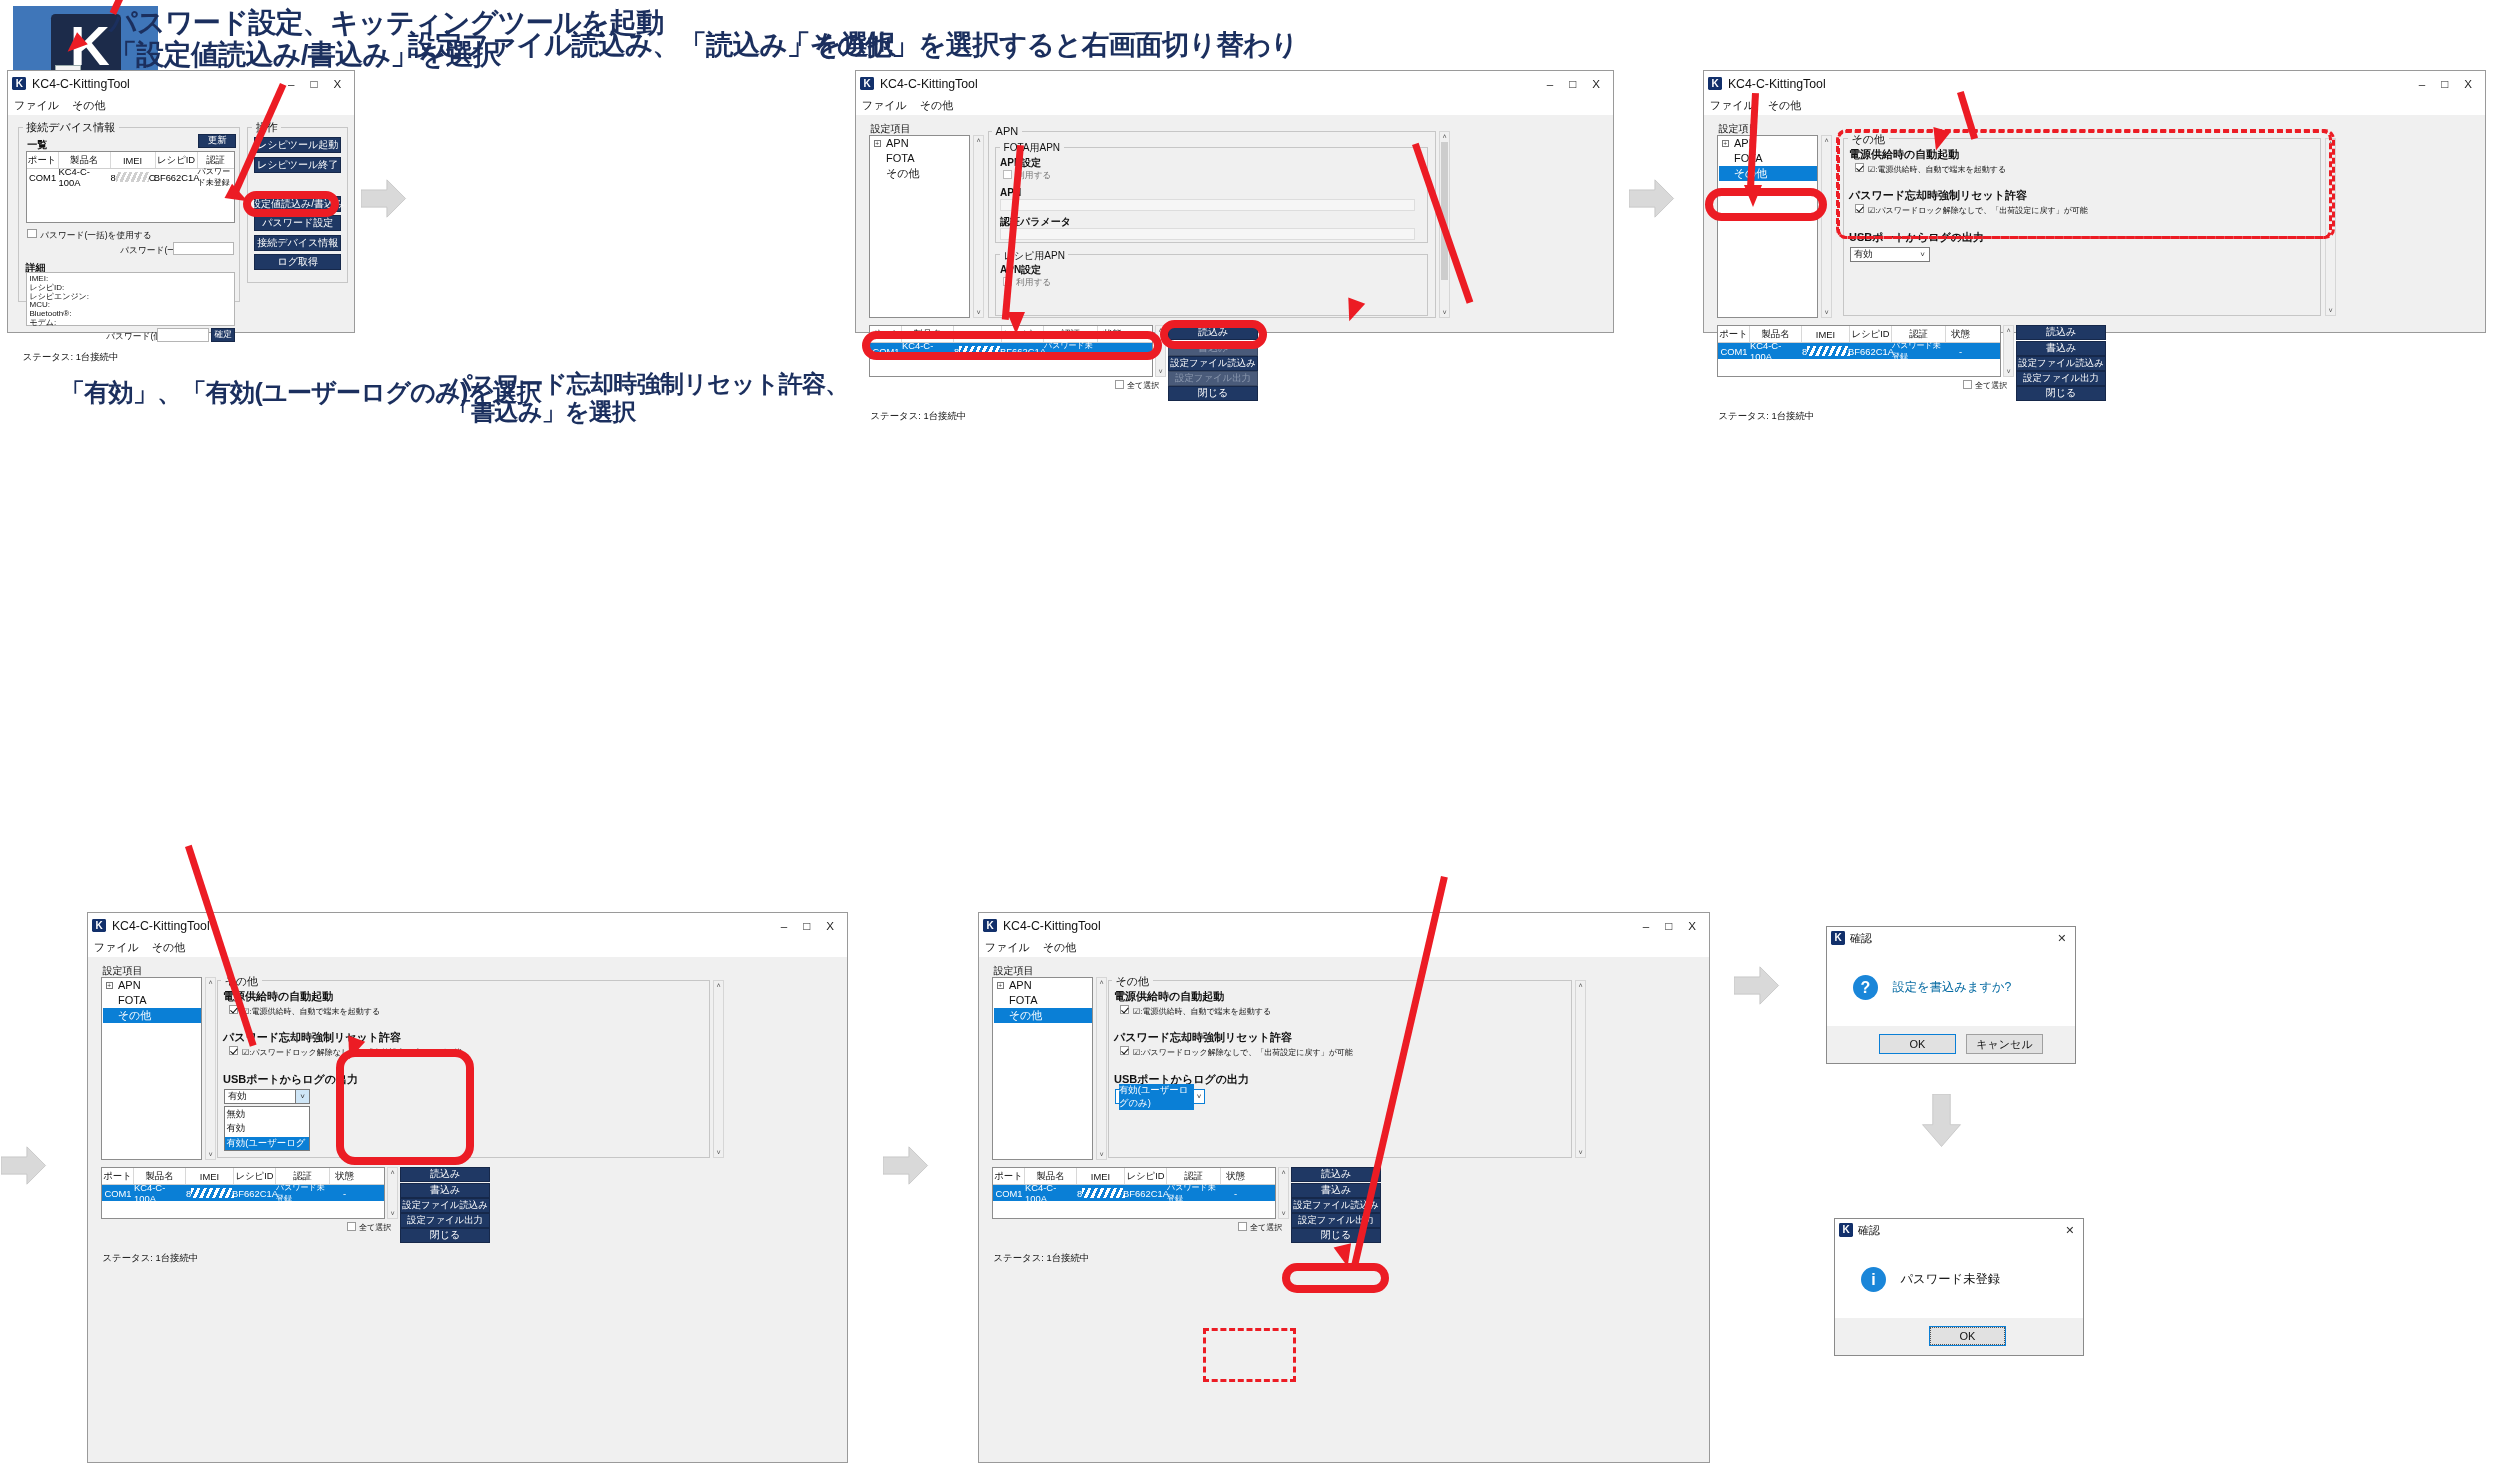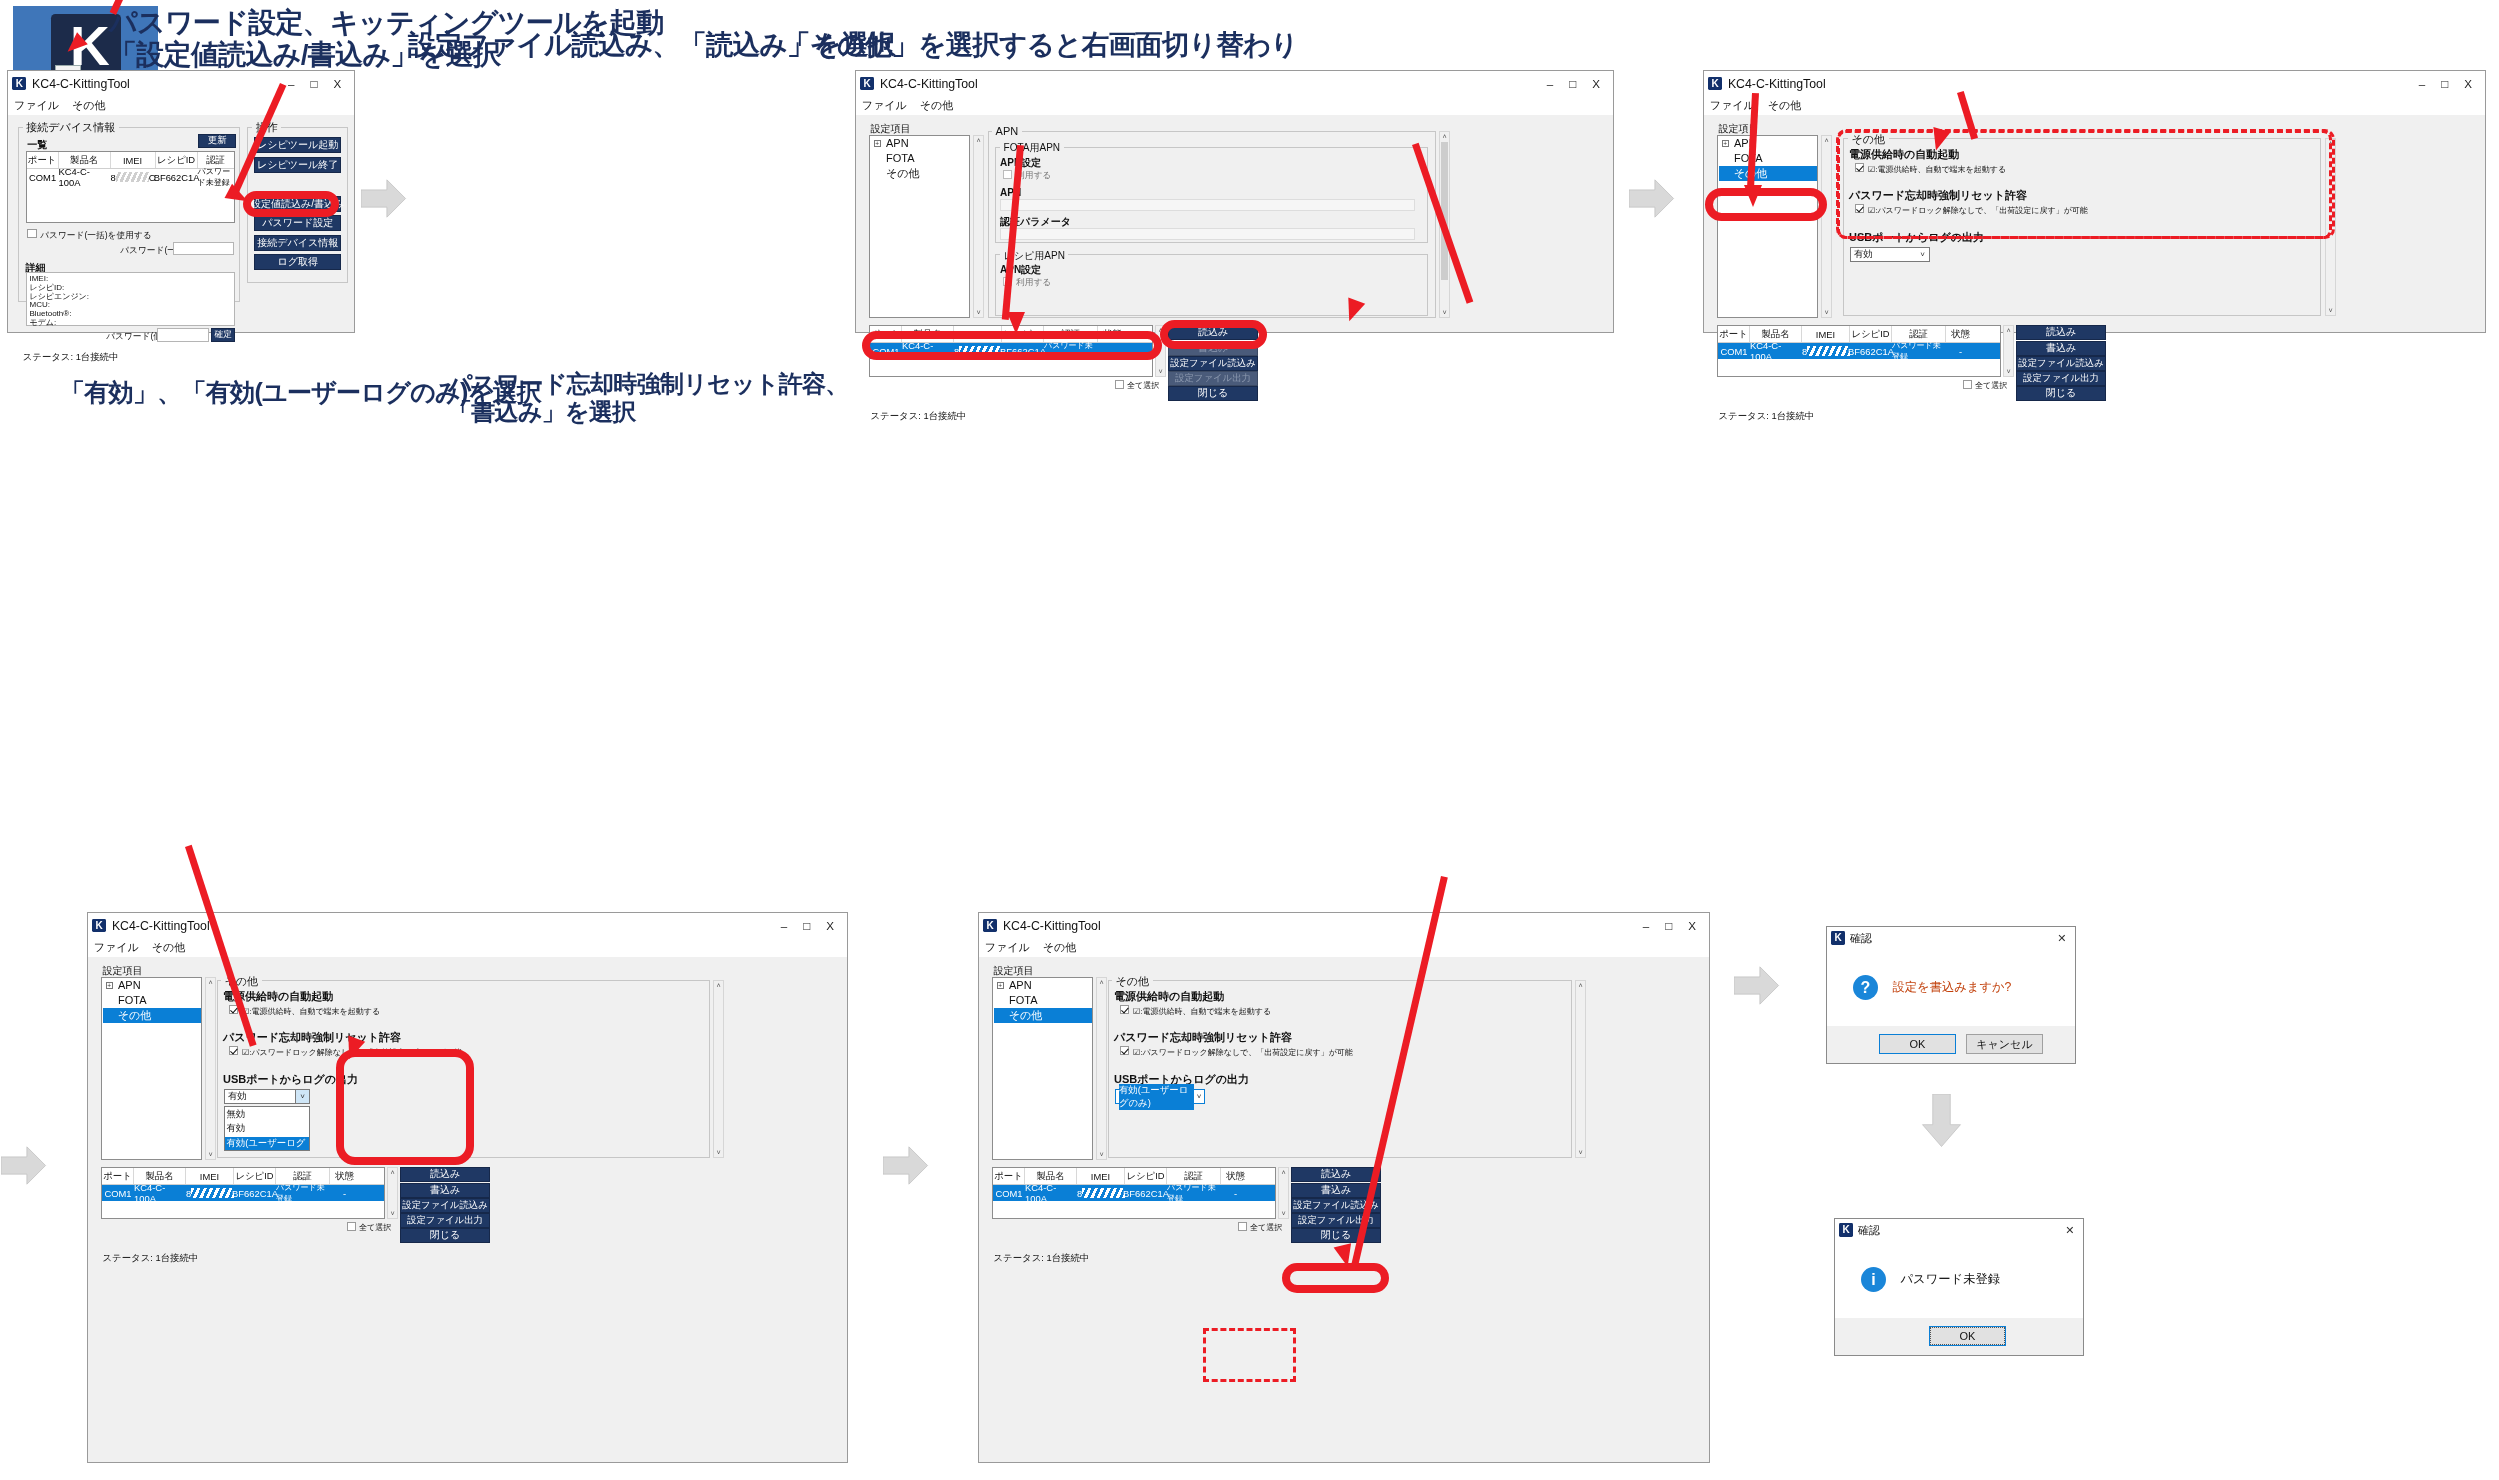--- a/index.html
+++ b/index.html
@@ -630,21 +630,21 @@
 </div>
 
 <div class="dlg" style="left:1826px;top:926px;width:250px;height:138px;">
   <div class="dbar">
     <div class="klogo">K</div>
     <div class="dtitle">確認</div>
     <div class="dx">✕</div>
   </div>
   <div class="dbodyw" style="top:22px;height:77px;">
     <div class="circ" style="margin-left:26px;">?</div>
-    <div style="margin-left:14.5px;font-size:12.3px;color:#c2410c;">設定を書込みますか?</div>
+    <div style="margin-left:14.5px;font-size:12.3px;color:#0369a1;">設定を書込みますか?</div>
   </div>
   <div class="dbtn def" style="left:52px;top:107px;width:77px;height:20px;">OK</div>
   <div class="dbtn" style="left:139px;top:107px;width:77px;height:20px;">キャンセル</div>
 </div>
 
 <div class="flow" style="left:1921px;top:1094px;">
   <svg width="41" height="54" viewBox="0 0 56 74">
       <polygon points="16,0 40,0 40,42 54,42 28,72 2,42 16,42" fill="#d9d9d9" stroke="#bfbfbf" stroke-width="1"></polygon>
     </svg>
 </div>

